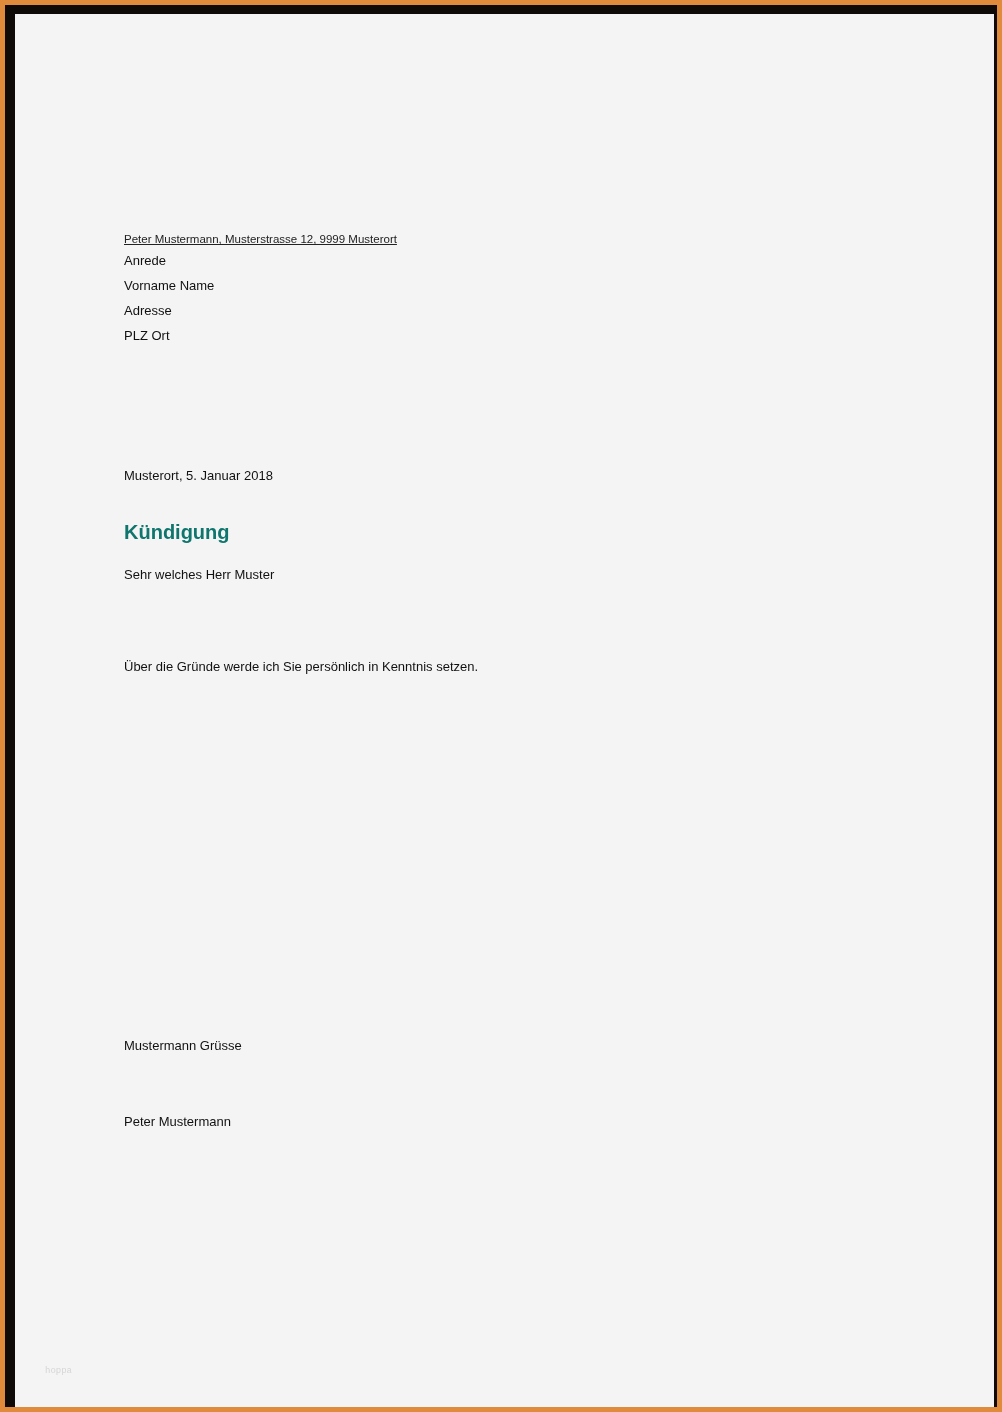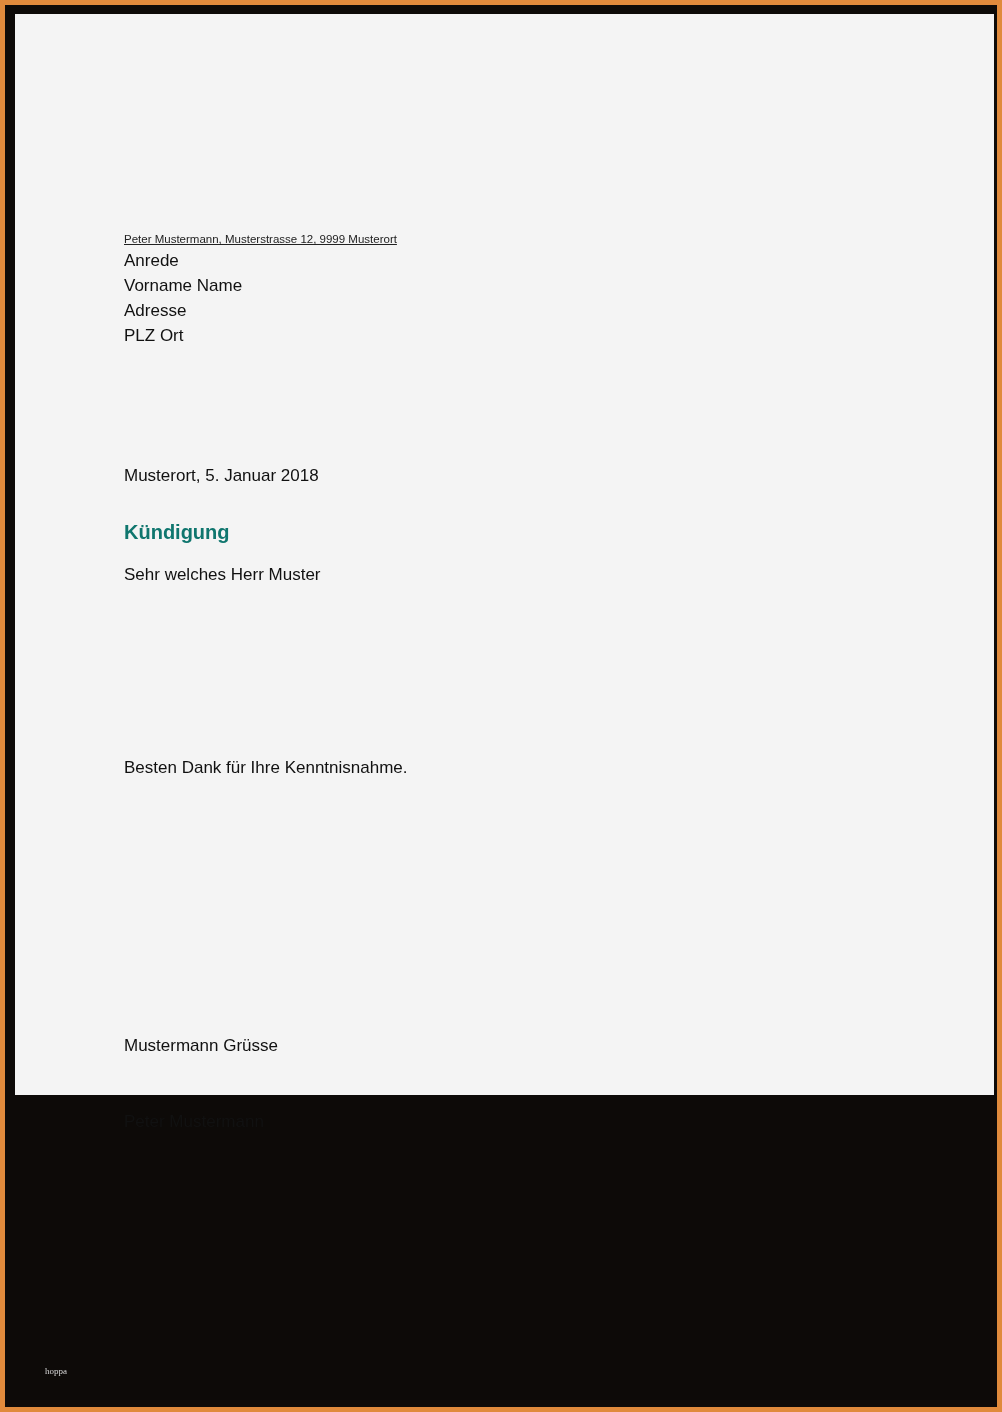--- a/index.html
+++ b/index.html
@@ -20,51 +20,51 @@
     .frame-inner {
       position: absolute;
       left: 5px; top: 5px;
       width: 992px; height: 1402px;
       background: #0d0a08;
       box-sizing: border-box;
     }
     .page {
       position: absolute;
       left: 10px; top: 9px;
-      width: 979px; height: 1081px;
+      width: 979px; height: 1393px;
       background: #f4f4f4;
       font-family: "Liberation Sans", sans-serif;
       color: #111;
     }
     .t {
       position: absolute;
       left: 109px;
       white-space: nowrap;
-      font-size: 17px;
+      font-size: 13px;
       line-height: 20px;
     }
     .sender {
       font-size: 11.5px;
       text-decoration: underline;
       top: 215px;
       color: #222;
     }
     .subject {
       font-size: 20px;
       font-weight: bold;
       color: #0f766e;
     }
     em { font-style: italic; }
     .watermark {
       position: absolute;
       left: 30px;
       top: 1352px;
       font-size: 9px;
       color: #d6d6d6;
-      font-family: Liberation Serif, serif;
+      font-family: Liberation Mono, monospace;
     }
   </style>
 </head>
 <body>
 
 <div class="frame-outer">
   <div class="frame-inner">
     <div class="page">
 
       <div class="t sender">Peter Mustermann, Musterstrasse 12, 9999 Musterort</div>
@@ -73,23 +73,23 @@
       <div class="t" style="top:262px">Vorname Name</div>
       <div class="t" style="top:287px">Adresse</div>
       <div class="t" style="top:312px">PLZ Ort</div>
 
       <div class="t" style="top:452px">Musterort, 5. Januar 2018</div>
 
       <div class="t subject" style="top:508px">Kündigung</div>
 
       <div class="t" style="top:551px">Sehr welches Herr Muster</div>
 
+      <div class="t" style="top:643px">Über die Gründe werde ich Sie persönlich in Kenntnis setzen.</div>
 
 
-      <div class="t" style="top:744px">Besten Dank für Ihre Kenntnisnahme.</div>
 
       <div class="t" style="top:1022px">Mustermann Grüsse</div>
 
       <div class="t" style="top:1098px">Peter Mustermann</div>
 
       <div class="watermark">hoppa</div>
     </div>
   </div>
 </div>
 

